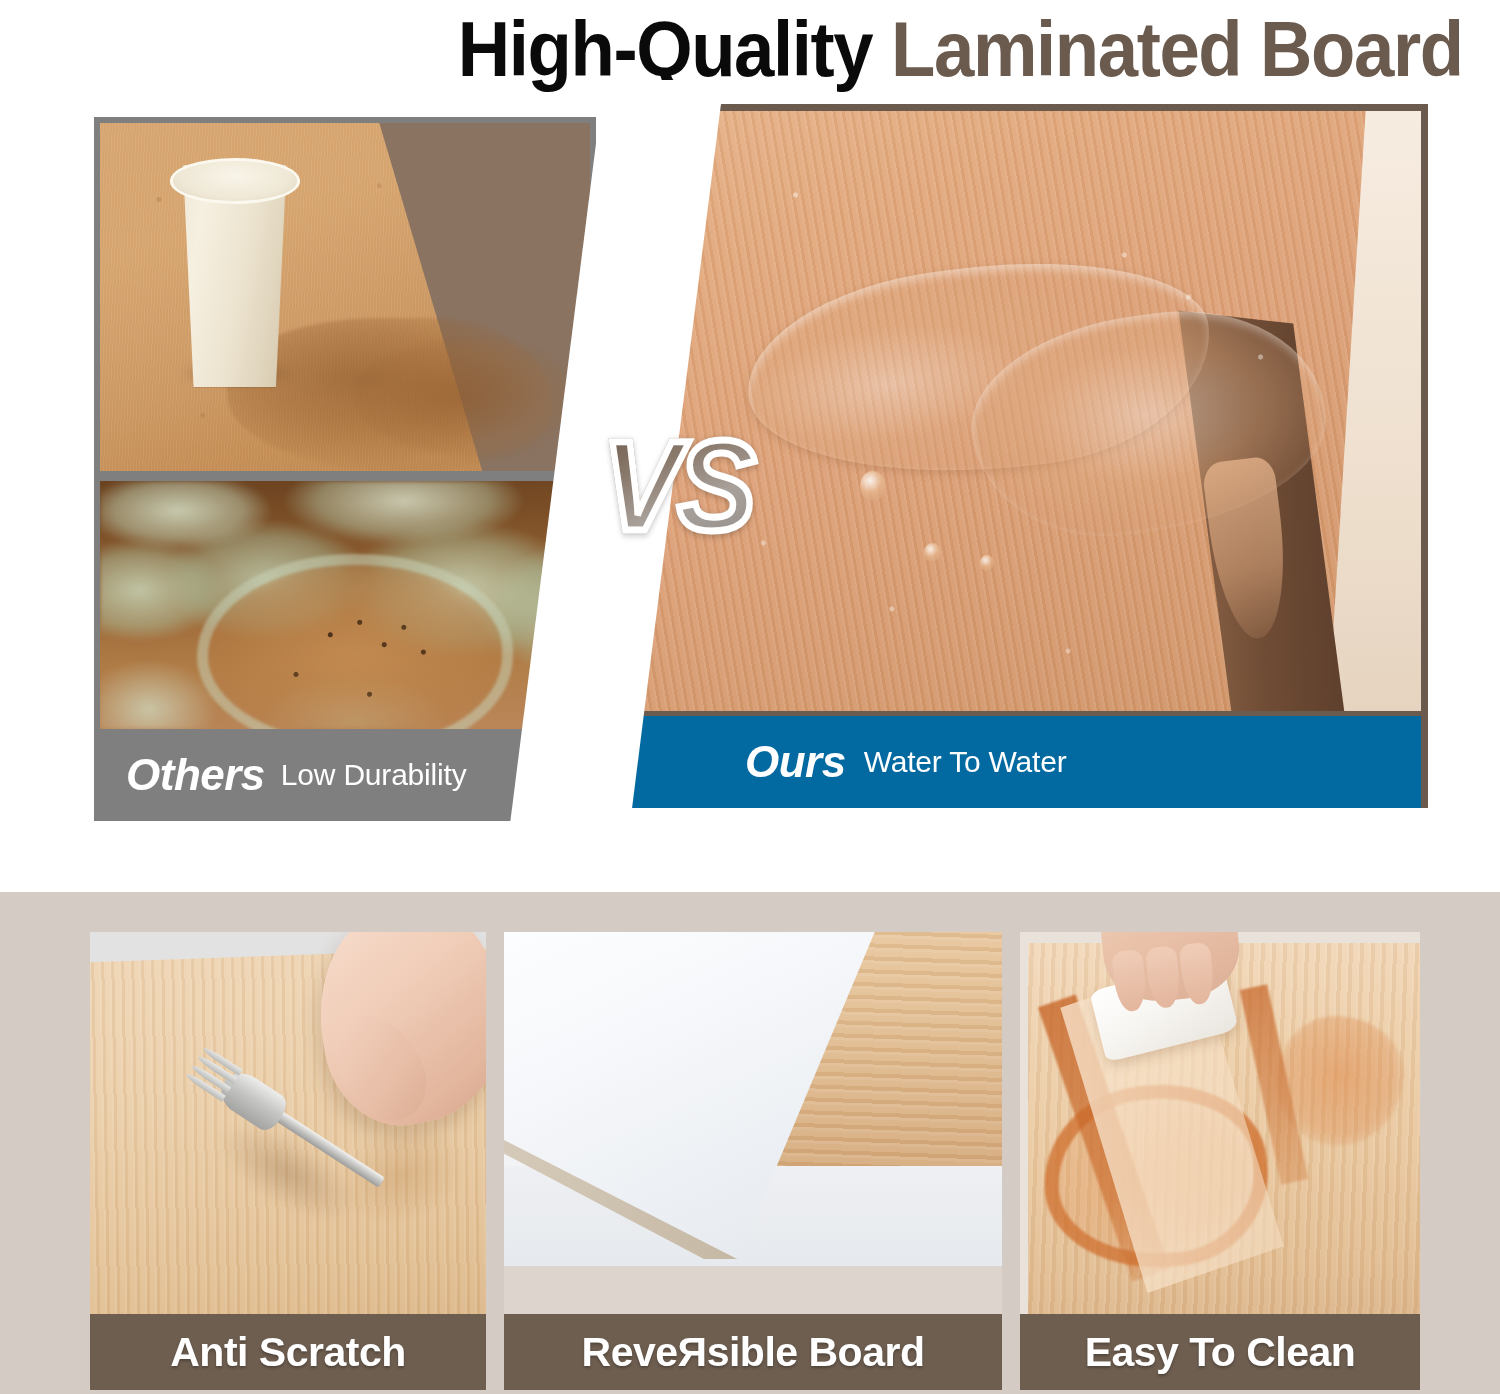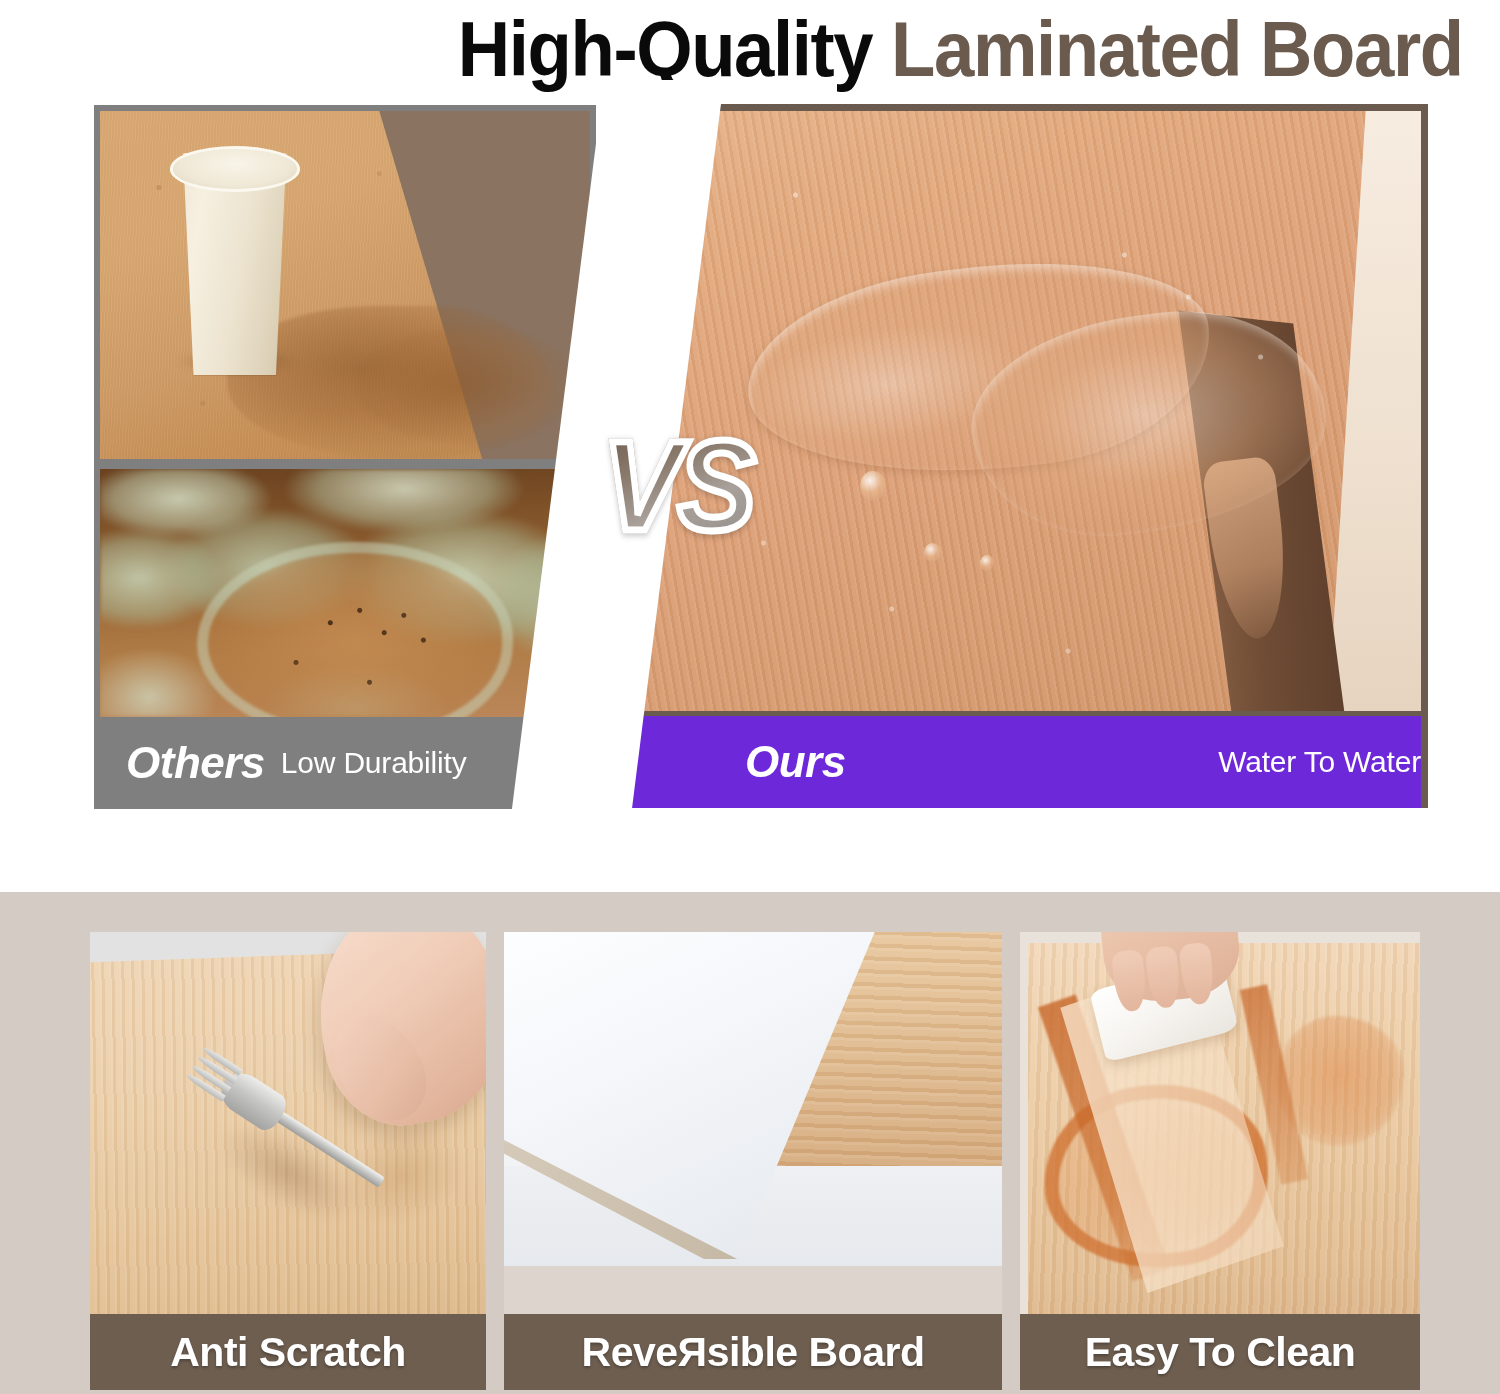--- a/index.html
+++ b/index.html
@@ -35,21 +35,21 @@
   
   .compare {
     position: absolute;
     top: 100px; left: 0;
     width: 1500px; height: 722px;
   }
 
   
   .panel-left {
     position: absolute;
-    top: 5px; left: 94px;
+    top: 17px; left: 94px;
     width: 502px; height: 704px;
     background: #7f7f7f;
     padding: 6px 6px 0 6px;
     clip-path: polygon(0 0, 100% 0, 100% 100%, 0 100%);
     overflow: hidden;
   }
   .img-spill {
     position: absolute;
     top: 6px; left: 6px;
     width: 490px; height: 348px;
@@ -294,26 +294,25 @@
       radial-gradient(circle at 71% 31%, rgba(255,255,255,.4) 0 2px, transparent 3px),
       radial-gradient(circle at 80% 41%, rgba(255,255,255,.42) 0 2px, transparent 3px),
       radial-gradient(circle at 34% 83%, rgba(255,255,255,.38) 0 2px, transparent 3px),
       radial-gradient(circle at 18% 72%, rgba(255,255,255,.36) 0 2px, transparent 3px),
       radial-gradient(circle at 56% 90%, rgba(255,255,255,.34) 0 2px, transparent 3px);
   }
   .label-ours {
     position: absolute;
     left: 7px; bottom: 0;
     width: 802px; height: 92px;
-    background: #6d28d9;
+    background: #0369a1;
     display: flex;
     align-items: center;
     padding-left: 126px;
     gap: 18px;
-    justify-content: space-between;
   }
 
   
   .vs {
     position: absolute;
     left: 596px; top: 322px;
     z-index: 6;
     font-size: 128px;
     font-weight: 800;
     font-style: italic;

